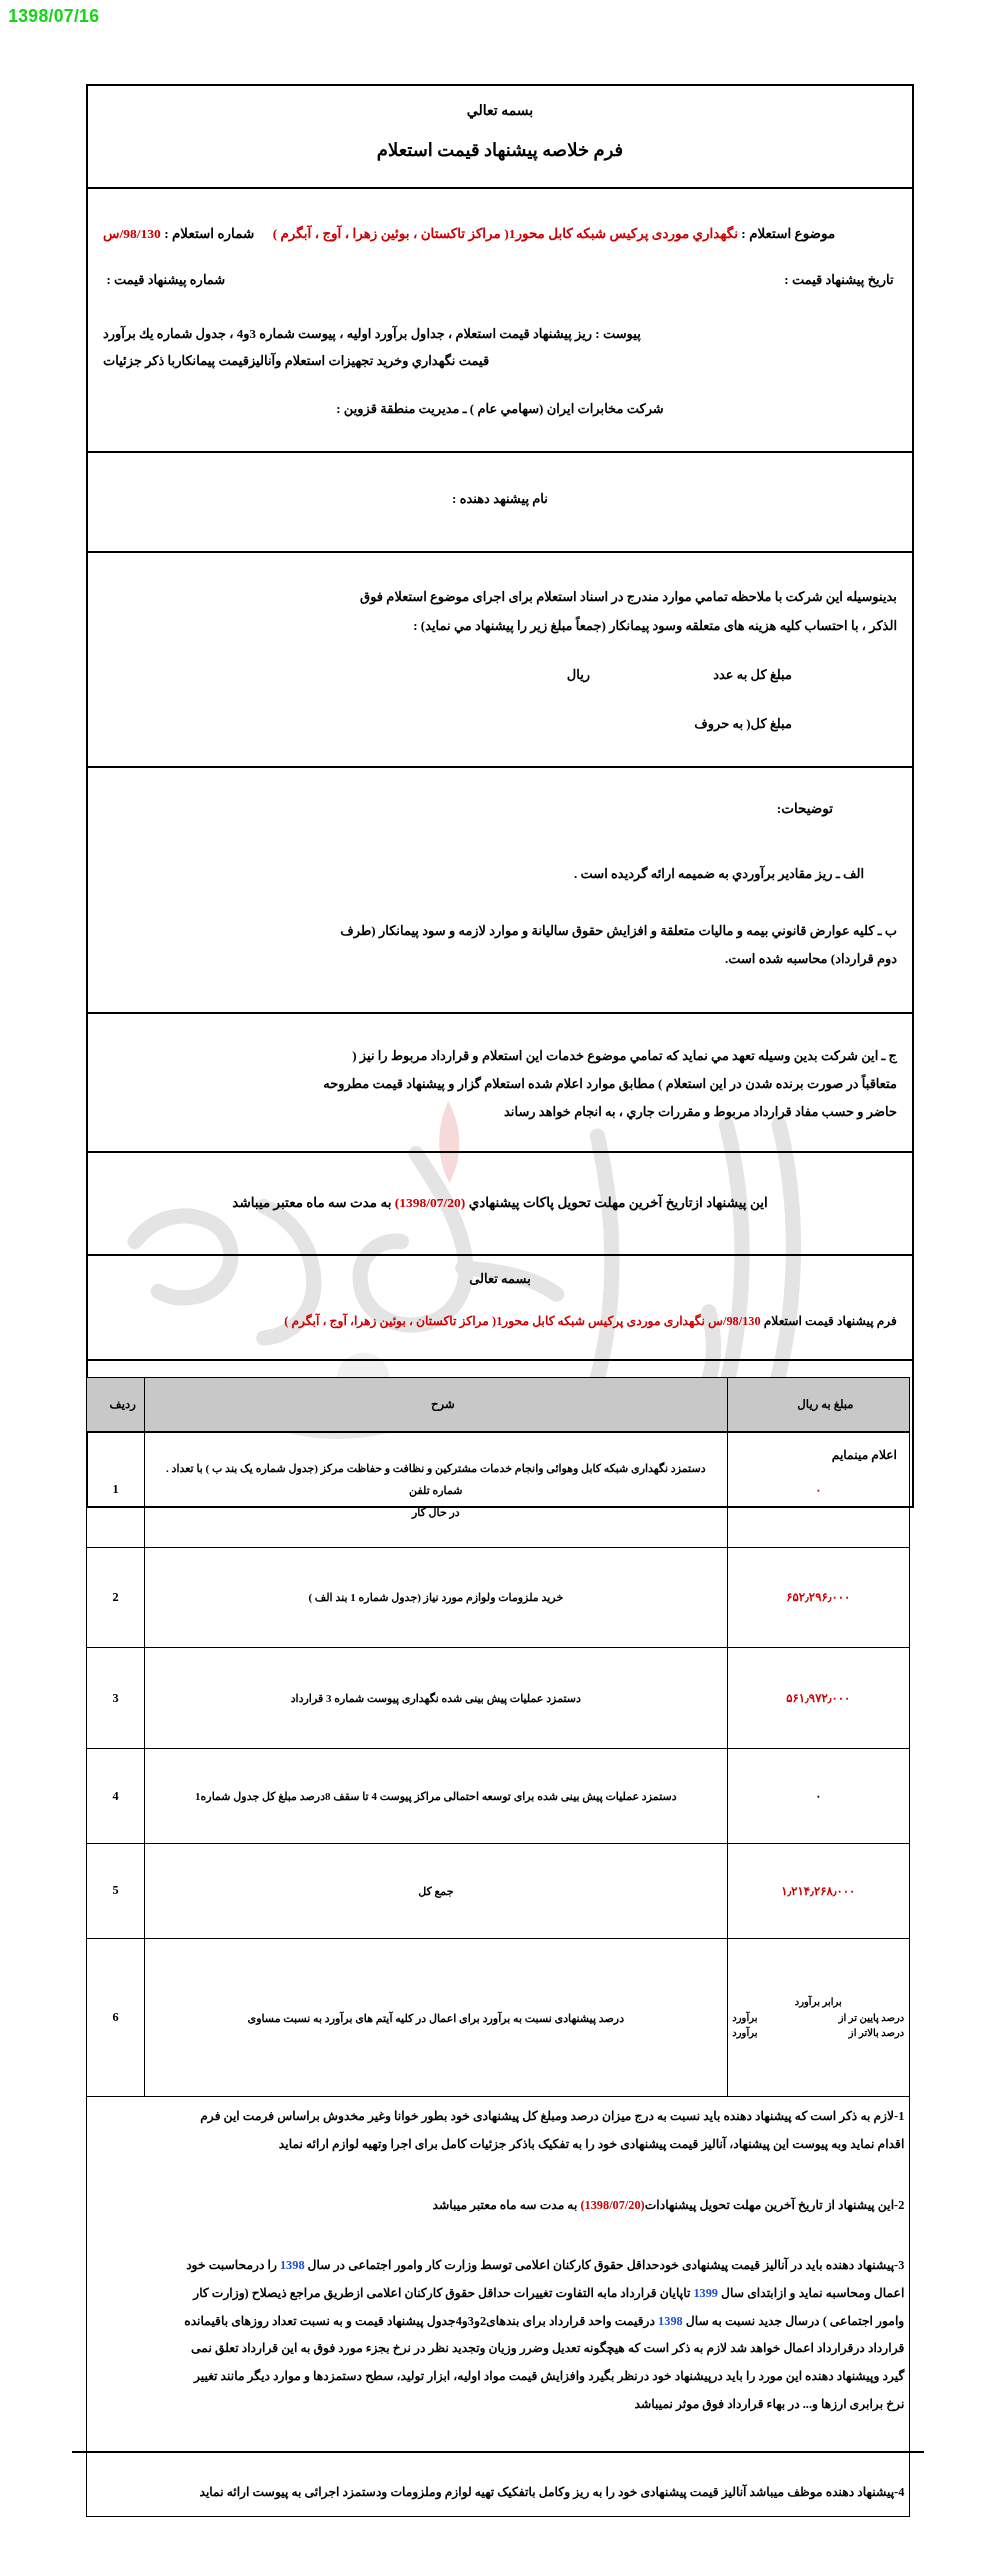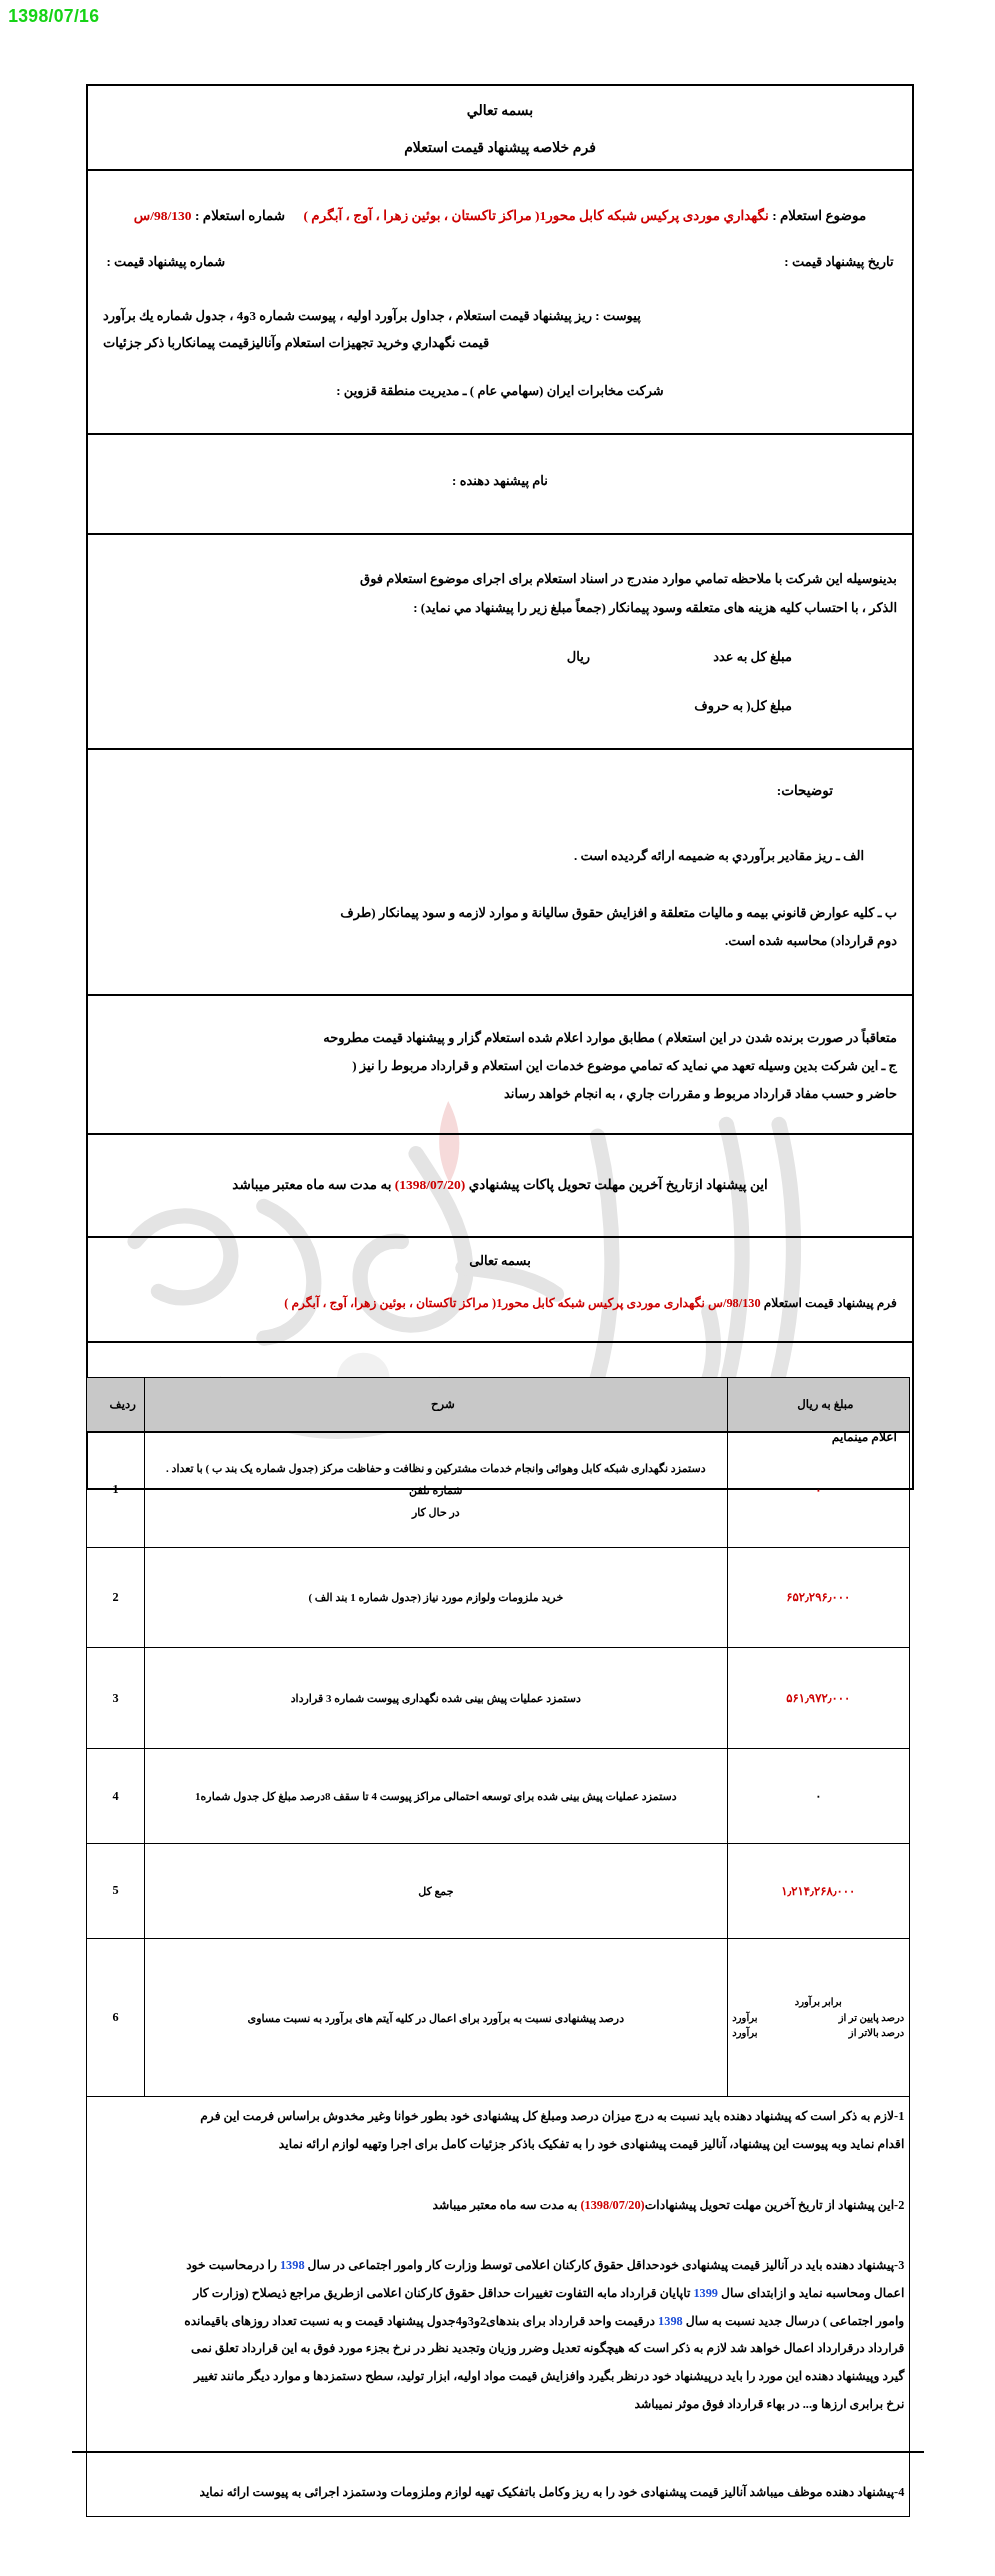--- a/index.html
+++ b/index.html
@@ -38,26 +38,26 @@
     padding:8.2px 15px 10.5px 15px;
     box-sizing:border-box;
   }
   .sec:last-child{border-bottom:2.3px solid #000;}
 
   .besmeh{
     font-size:14px;font-weight:bold;text-align:center;
     margin:8.2px 0 20px 0;
   }
   .form-title{
-    font-size:14px;font-weight:bold;text-align:center;
-    margin:0 0 2px 0;letter-spacing:0px;
+    font-size:18px;font-weight:bold;text-align:center;
+    margin:0 0 15px 0;letter-spacing:0px;
   }
   .subject-line{
     font-size:13.5px;font-weight:bold;color:#cc0000;
-    text-align:center;margin:26px 0 26px 0;line-height:1.7;
+    text-align:left;margin:26px 0 26px 0;line-height:1.7;
   }
   .subject-line .lbl{color:#000;}
   .two-field{
     display:flex;justify-content:space-between;
     font-size:13px;font-weight:bold;margin:17.6px 0 33px 0;
     padding:0 3.5px;
   }
   .two-field .f{white-space:nowrap;}
   .attach{
     font-size:13px;font-weight:bold;line-height:2.05;
@@ -247,22 +247,22 @@
       <div class="notes-head">توضیحات:</div>
       <div class="note-p indent">الف ـ ریز مقادیر برآوردي به ضمیمه ارائه گردیده است .</div>
       <div class="note-p">
         <div>ب ـ كلیه عوارض قانوني بیمه و مالیات متعلقة و افزایش حقوق سالیانة و موارد لازمه و سود پیمانكار (طرف</div>
         <div>دوم قرارداد)  محاسبه شده است.</div>
       </div>
     </div>
 
     <div class="sec">
       <div class="note-p" style="margin:20px 0 14px 0">
+        <div>ج ـ این شركت بدین وسیله تعهد مي نماید كه تمامي موضوع خدمات این استعلام و قرارداد مربوط را  نیز (</div>
         <div>متعاقباً در صورت برنده شدن در این استعلام ) مطابق موارد اعلام شده استعلام گزار و پیشنهاد قیمت مطروحه</div>
-        <div>ج ـ این شركت بدین وسیله تعهد مي نماید كه تمامي موضوع خدمات این استعلام و قرارداد مربوط را  نیز (</div>
         <div>حاضر و حسب مفاد قرارداد مربوط و مقررات جاري ، به انجام خواهد رساند</div>
       </div>
     </div>
 
     <div class="sec">
       <div class="validity">
         <span>این پیشنهاد ازتاریخ آخرین مهلت تحویل پاكات پیشنهادي </span><span class="hl ltr-num">(1398/07/20)</span><span> به مدت سه ماه معتبر میباشد</span>
       </div>
     </div>
 

